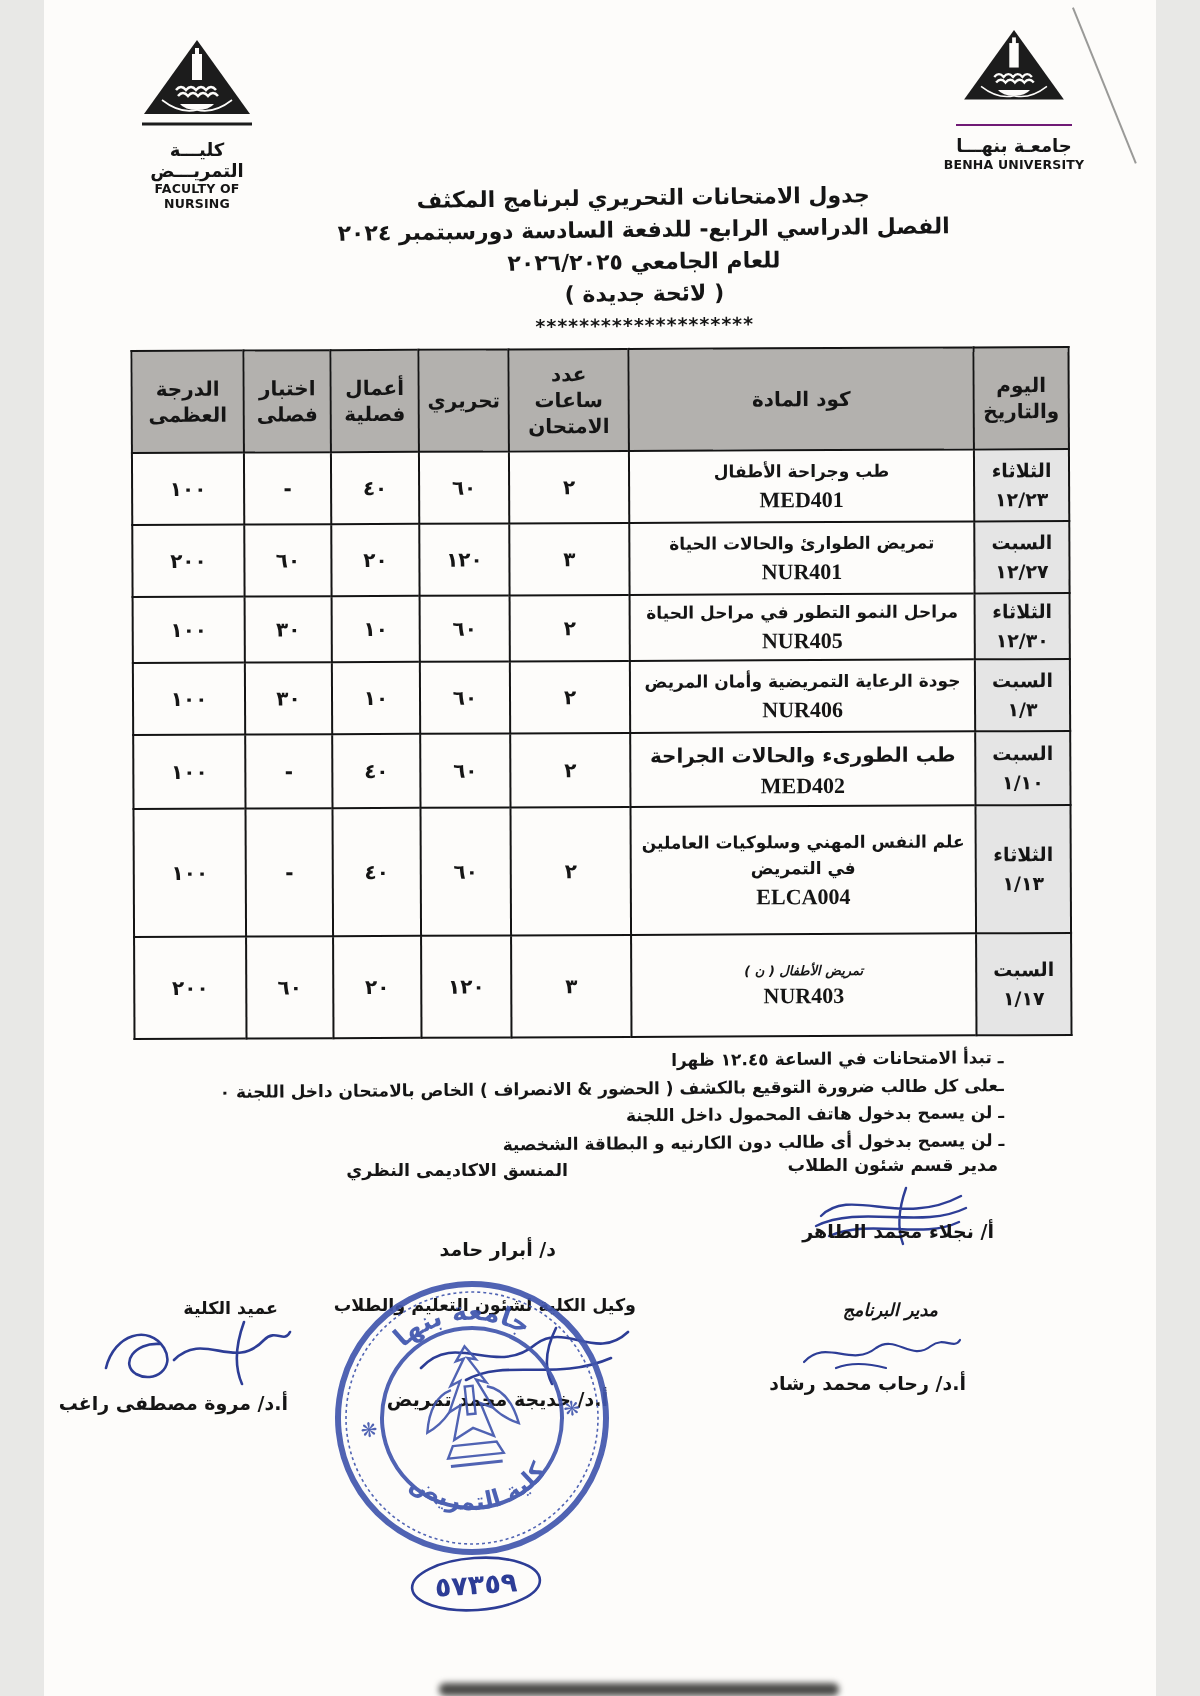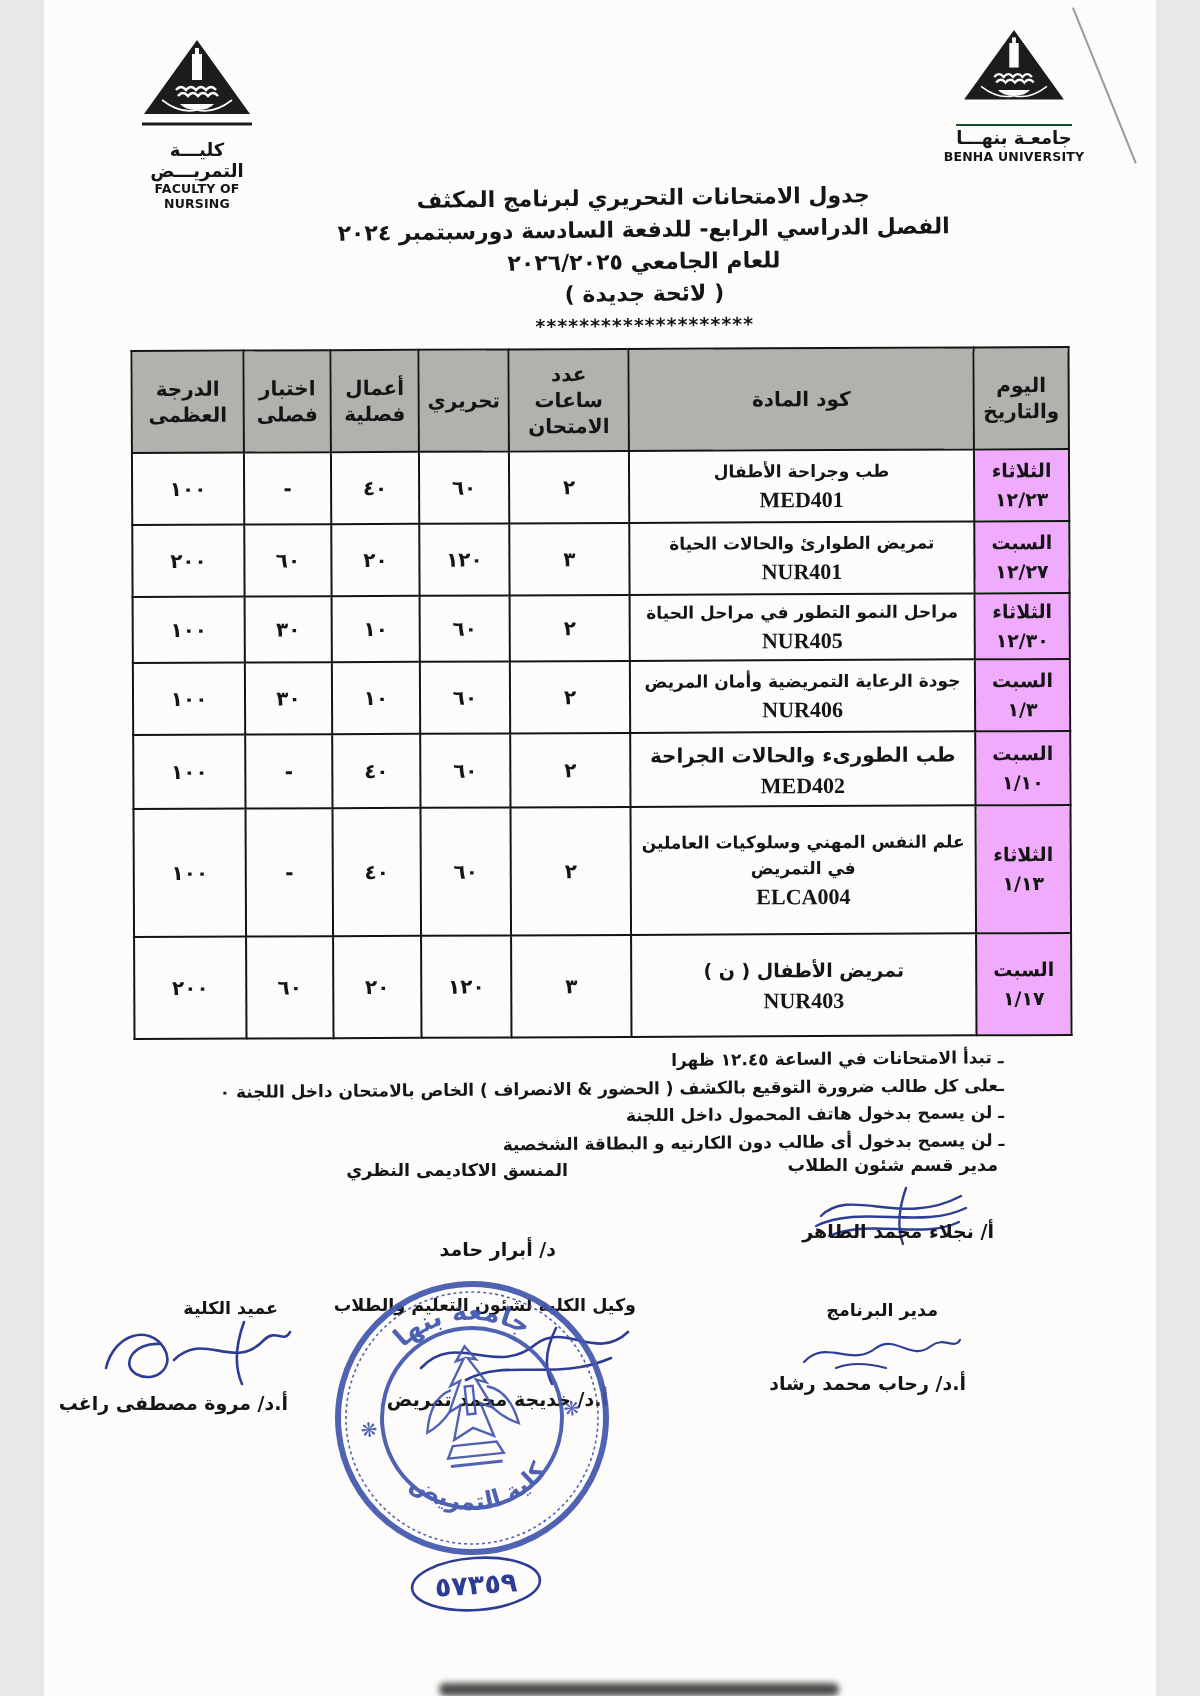--- a/index.html
+++ b/index.html
@@ -9,51 +9,51 @@
     font-family:"DejaVu Sans","Liberation Sans",sans-serif;
     color:#151515;
   }
   
   .logo{position:absolute;text-align:center;}
   .logo svg{display:block;margin:0 auto;}
   .logo .ar{font-weight:bold;font-size:18px;direction:rtl;line-height:1.15;}
   .logo .en{font-weight:bold;font-size:12.5px;letter-spacing:.2px;}
   #logo-left{left:78px;top:38px;width:150px;}
   #logo-right{left:895px;top:28px;width:150px;}
-  #logo-right .ar{border-top:2px solid #14532d;padding-top:2px;display:inline-block;}
+  #logo-right .ar{border-top:2px solid #701a75;padding-top:10px;display:inline-block;}
   
   #title-block{
     position:absolute;left:255px;top:182px;width:690px;text-align:center;
     direction:rtl;font-weight:bold;font-size:22px;line-height:1.45;
     transform:rotate(-0.7deg);
   }
   #title-block .stars{font-size:19px;letter-spacing:1px;direction:ltr;margin-top:2px;}
   
   #exam-table{
     position:absolute;left:88px;top:348px;width:937px;
     border-collapse:collapse;table-layout:fixed;direction:rtl;
     transform:rotate(-0.25deg);
   }
   #exam-table td,#exam-table th{
     border:2.2px solid #141414;vertical-align:middle;text-align:center;
     padding:2px 4px;overflow:hidden;
   }
   #exam-table th{background:#b3b1ae;font-size:20px;font-weight:bold;line-height:1.3;}
-  #exam-table td.day{background:#f0abfc;font-weight:bold;font-size:19px;line-height:1.55;text-align:center;}
+  #exam-table td.day{background:#e5e5e5;font-weight:bold;font-size:19px;line-height:1.55;text-align:center;}
   #exam-table tr.hdr{height:102px;}
   #exam-table tr.r0{height:72px;}
   #exam-table tr.r1{height:72px;}
   #exam-table tr.r2{height:66px;}
   #exam-table tr.r3{height:72px;}
   #exam-table tr.r4{height:74px;}
   #exam-table tr.r5{height:128px;}
   #exam-table tr.r6{height:102px;}
   .cname{font-weight:bold;font-size:17px;line-height:1.5;}
   tr.r4 .cname{font-size:20px;}
-  tr.r6 .cname{font-size:19px;}
+  tr.r6 .cname{font-size:13px;font-style:italic;}
   .code{
     font-family:"Liberation Serif","DejaVu Serif",serif;
     font-weight:bold;font-size:22px;direction:ltr;margin-top:3px;
   }
   tr.r5 td.course{vertical-align:top;padding-top:6px;}
   .num{font-weight:bold;font-size:20px;border-radius:8px;}
   
   #notes{
     position:absolute;right:152px;top:1048px;width:900px;
     direction:rtl;text-align:right;font-weight:bold;font-size:17px;
@@ -265,21 +265,21 @@
 
   <div class="sig-title" style="right:158px;top:1155px;">مدير قسم شئون الطلاب</div>
   <svg class="scribble" style="right:185px;top:1178px;" width="160" height="70" viewBox="0 0 160 70">
     <path d="M10,38 C40,8 90,50 150,18 M5,48 C50,26 110,52 155,30 M18,58 C60,40 110,62 148,44 M95,10 C88,30 86,50 92,66" stroke="#2d3d96" stroke-width="2.4" fill="none" stroke-linecap="round"></path>
   </svg>
   <div class="sig-name" style="right:162px;top:1220px;">أ/ نجلاء محمد الطاهر</div>
 
   <div class="sig-title" style="right:588px;top:1160px;">المنسق الاكاديمى النظري</div>
   <div class="sig-name" style="right:600px;top:1238px;">د/ أبرار حامد</div>
 
-  <div class="sig-title" style="right:218px;top:1300px;">مدير البرنامج</div>
+  <div class="sig-title" style="right:218px;top:1300px;font-style:italic;">مدير البرنامج</div>
   <svg class="scribble" style="right:190px;top:1328px;" width="170" height="48" viewBox="0 0 170 48">
     <path d="M8,34 C30,10 55,40 80,20 C100,6 115,34 135,18 C148,8 158,22 164,12 M40,40 q20,-8 50,0" stroke="#2d3d96" stroke-width="2.2" fill="none" stroke-linecap="round"></path>
   </svg>
   <div class="sig-name" style="right:190px;top:1372px;">أ.د/ رحاب محمد رشاد</div>
 
   <div class="sig-title" style="right:520px;top:1295px;">وكيل الكلية لشئون التعليم والطلاب</div>
   <svg class="scribble" style="right:520px;top:1318px;" width="230" height="72" viewBox="0 0 230 72">
     <path d="M15,50 C50,12 90,60 130,26 C160,4 190,44 222,14 M60,62 C100,40 150,64 205,40 M150,10 C140,30 138,50 146,66" stroke="#2d3d96" stroke-width="2.6" fill="none" stroke-linecap="round"></path>
   </svg>
   <div class="sig-name" style="right:548px;top:1388px;">أ.د/ خديجة محمد تمريض</div>

